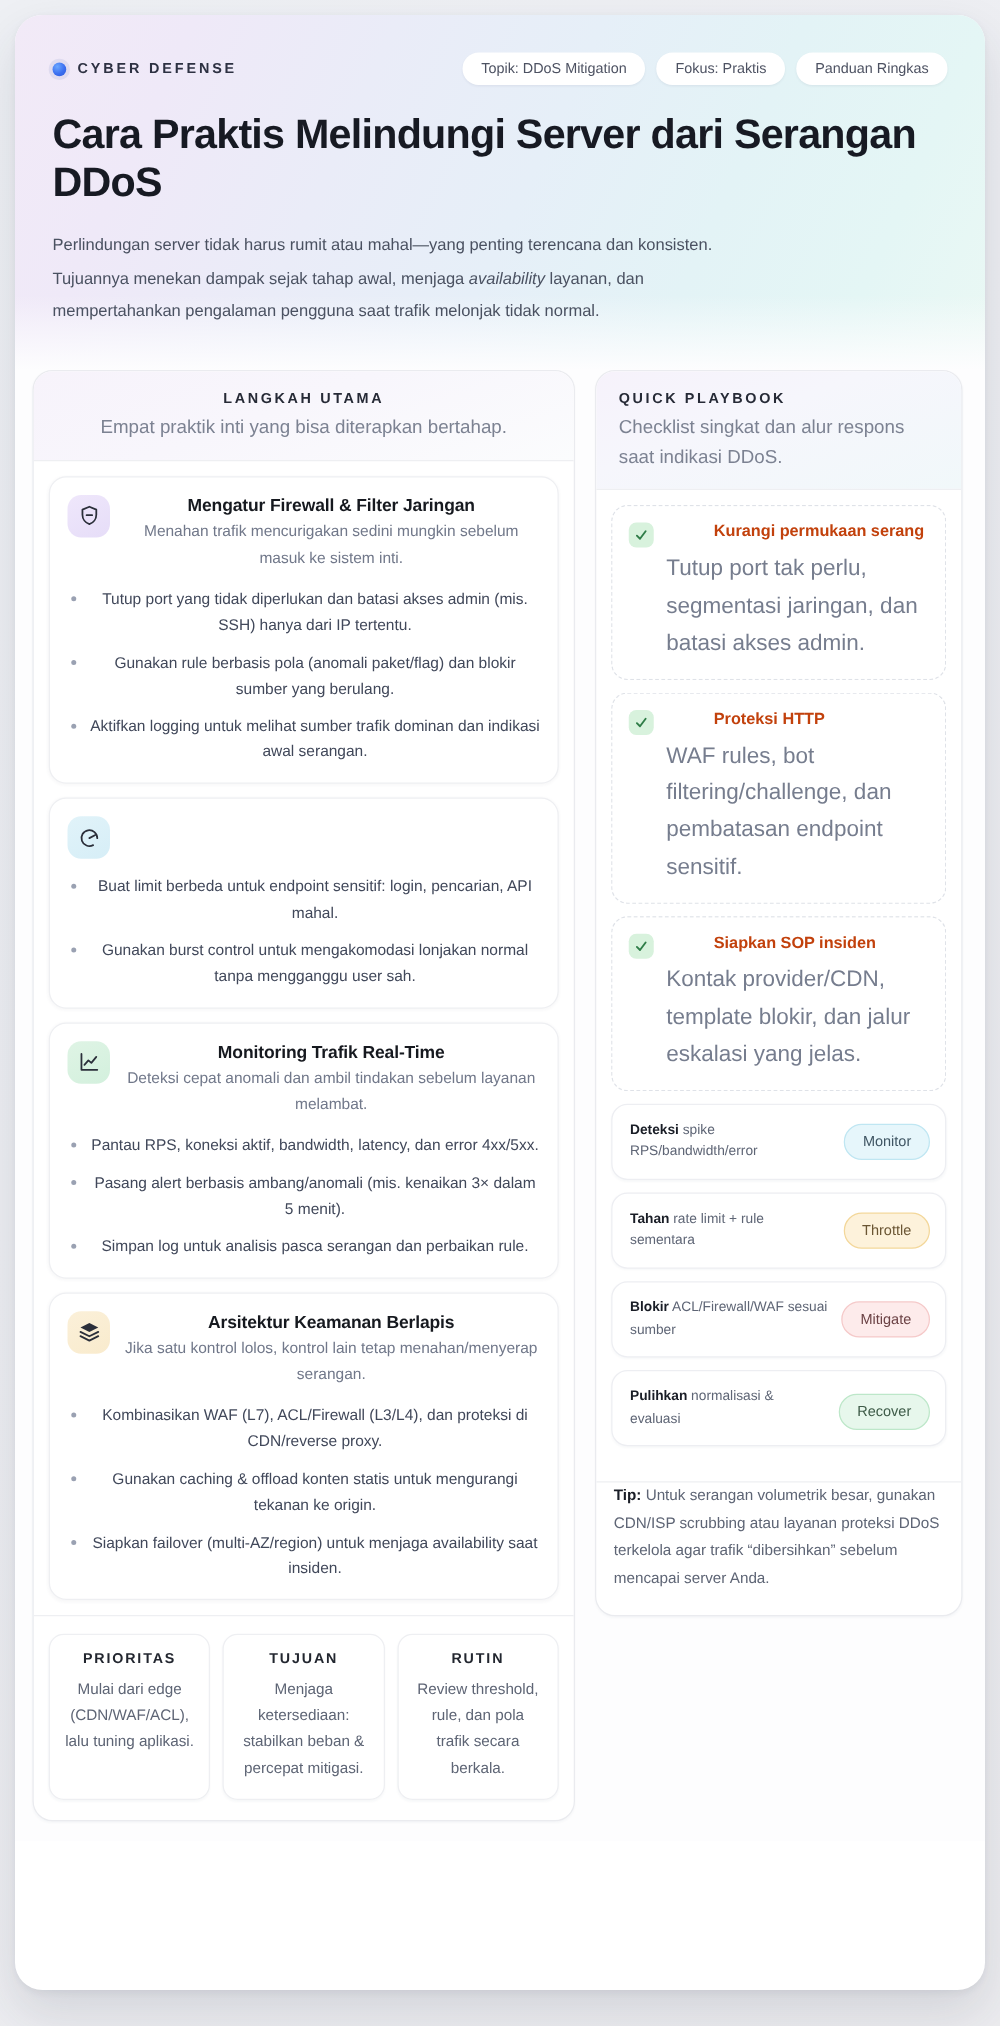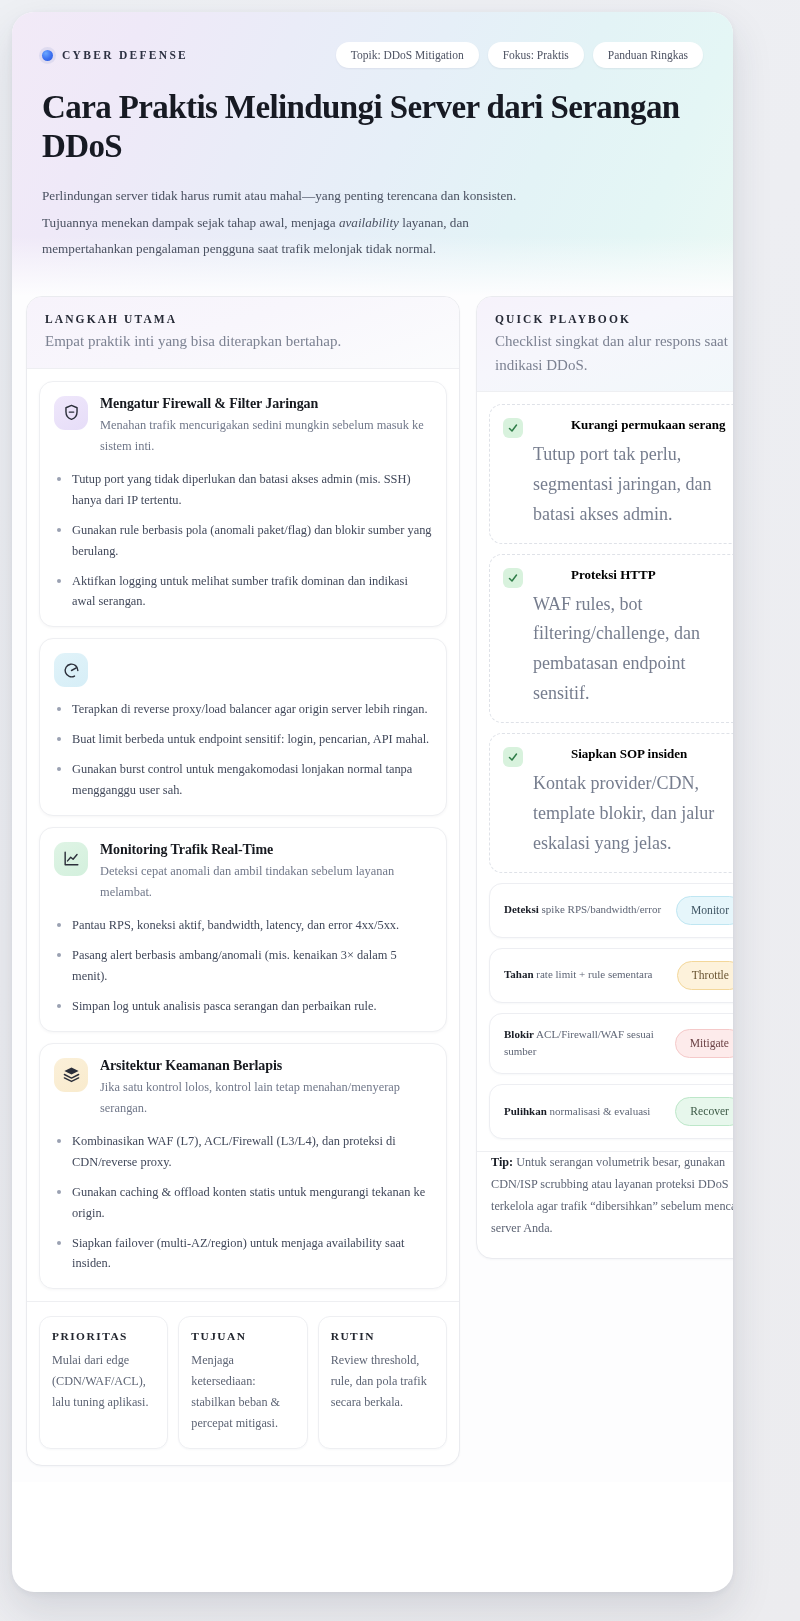--- a/index.html
+++ b/index.html
@@ -16,27 +16,26 @@
     position: relative;
     width: 800px;
     height: 1621px;
     background: linear-gradient(135deg, #eef0f4 0%, #edeef2 40%, #ececef 100%);
     padding: 12px;
     overflow: hidden;
   }
 
   .shell {
     position: relative;
-    width: 721px;
+    width: 776px;
     height: 1580px;
     border-radius: 22px;
     background: #ffffff;
     box-shadow: 0 18px 40px rgba(40,45,70,.13), 0 2px 6px rgba(40,45,70,.06);
     overflow: hidden;
-    font-family: Liberation Serif, serif;
   }
 
   
   .hero {
     position: relative;
     padding: 30px 30px 34px 30px;
     background:
       linear-gradient(115deg,
         #f2eaf7 0%,
         #efe9f8 16%,
@@ -117,21 +116,21 @@
 
   
   .columns {
     display: flex;
     gap: 16px;
     padding: 0 14px 16px 14px;
     align-items: flex-start;
     background: #fdfdfe;
   }
 
-  .col-left  { width: 434px; flex: 0 0 434px; }
+  .col-left  { width: 434px; flex: 0 0 434px; text-align: center; }
   .col-right { width: 294px; flex: 0 0 294px; }
 
   .panel {
     border: 1px solid #eaebef;
     border-radius: 16px;
     background: #ffffff;
     overflow: hidden;
     box-shadow: 0 1px 2px rgba(40,50,80,.035);
   }
 
@@ -254,42 +253,42 @@
   }
   .check-head { display: flex; gap: 10px; align-items: flex-start; }
   .check-box {
     width: 20px; height: 20px; flex: 0 0 20px;
     border-radius: 6px;
     background: #d8f2dd;
     display: flex; align-items: center; justify-content: center;
     margin-top: 1px;
   }
   .check-box svg { display: block; }
-  .check-title { font-size: 13px; font-weight: 700; color: #000000; padding-left: 38px; }
+  .check-title { font-size: 13px; font-weight: 700; color: #c2410c; padding-left: 38px; }
   .check-note {
     margin-top: 3px;
     font-size: 18px;
     line-height: 1.66;
     color: #767d8e;
   }
   .check-body { padding-left: 30px; margin-top: -1px; }
 
   
   .flow {
     border: 1px solid #edeef2;
     border-radius: 13px;
     background: #fff;
     padding: 12px 12px 12px 14px;
     margin-bottom: 10px;
     display: flex;
     align-items: center;
     gap: 10px;
     box-shadow: 0 1px 2px rgba(40,50,80,.035);
   }
-  .flow:last-child { margin-bottom: 0; }
+  .flow:last-child { margin-bottom: 16px; align-items: flex-end; }
   .flow-text {
     flex: 1 1 auto;
     font-size: 11px;
     line-height: 1.6;
     color: #5e6575;
   }
   .flow-text b { color: #191d26; font-weight: 700; }
   .flow-pill {
     flex: 0 0 auto;
     border-radius: 999px;
@@ -374,21 +373,20 @@
           <article class="step">
             <div class="step-head">
               <div class="step-icon ic-cyan">
                 <svg width="19" height="19" viewBox="0 0 24 24" fill="none" stroke="#2b2f3a" stroke-width="1.8" stroke-linecap="round" stroke-linejoin="round">
                   <path d="M20 12a8 8 0 1 0-4.2 7.04"></path>
                   <path d="M12 12l6-3.2"></path>
                 </svg>
               </div>
             </div>
             <ul class="step-list">
-              <li>Terapkan di reverse proxy/load balancer agar origin server lebih ringan.</li>
               <li>Buat limit berbeda untuk endpoint sensitif: login, pencarian, API mahal.</li>
               <li>Gunakan burst control untuk mengakomodasi lonjakan normal tanpa mengganggu user sah.</li>
             </ul>
           </article>
 
           <article class="step">
             <div class="step-head">
               <div class="step-icon ic-green">
                 <svg width="19" height="19" viewBox="0 0 24 24" fill="none" stroke="#2b2f3a" stroke-width="1.8" stroke-linecap="round" stroke-linejoin="round">
                   <path d="M4 4v16h16"></path>

